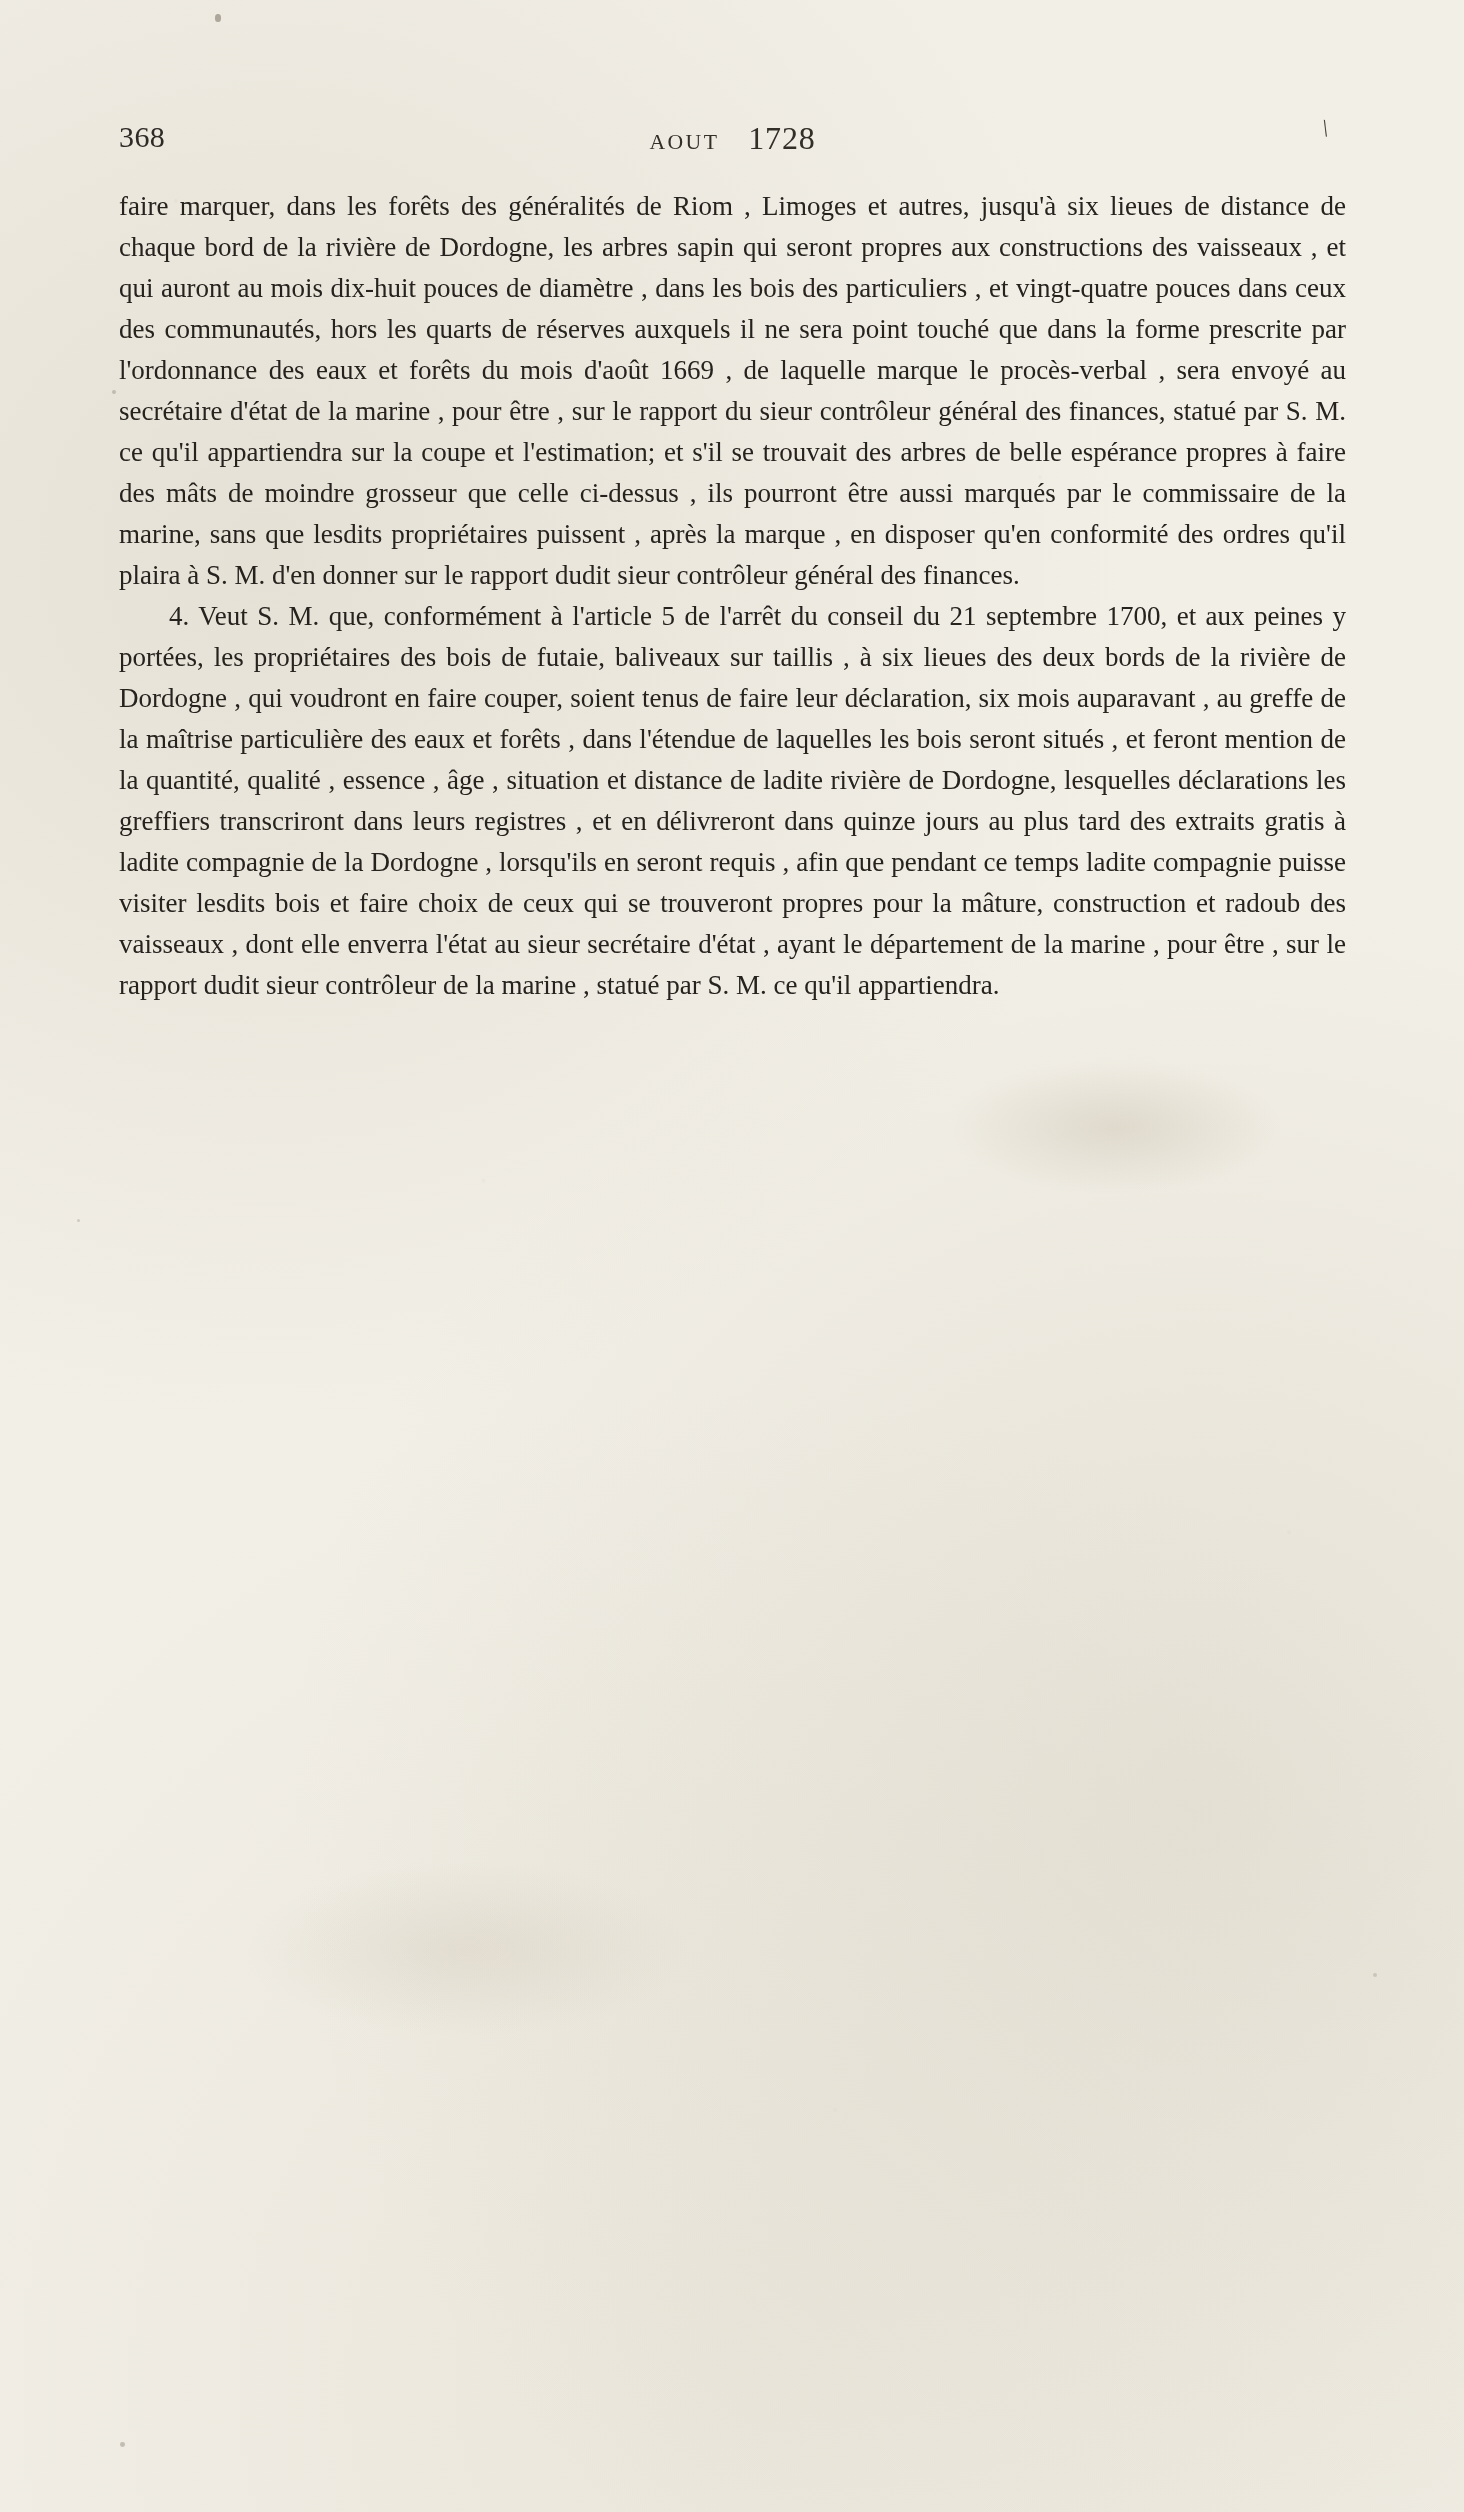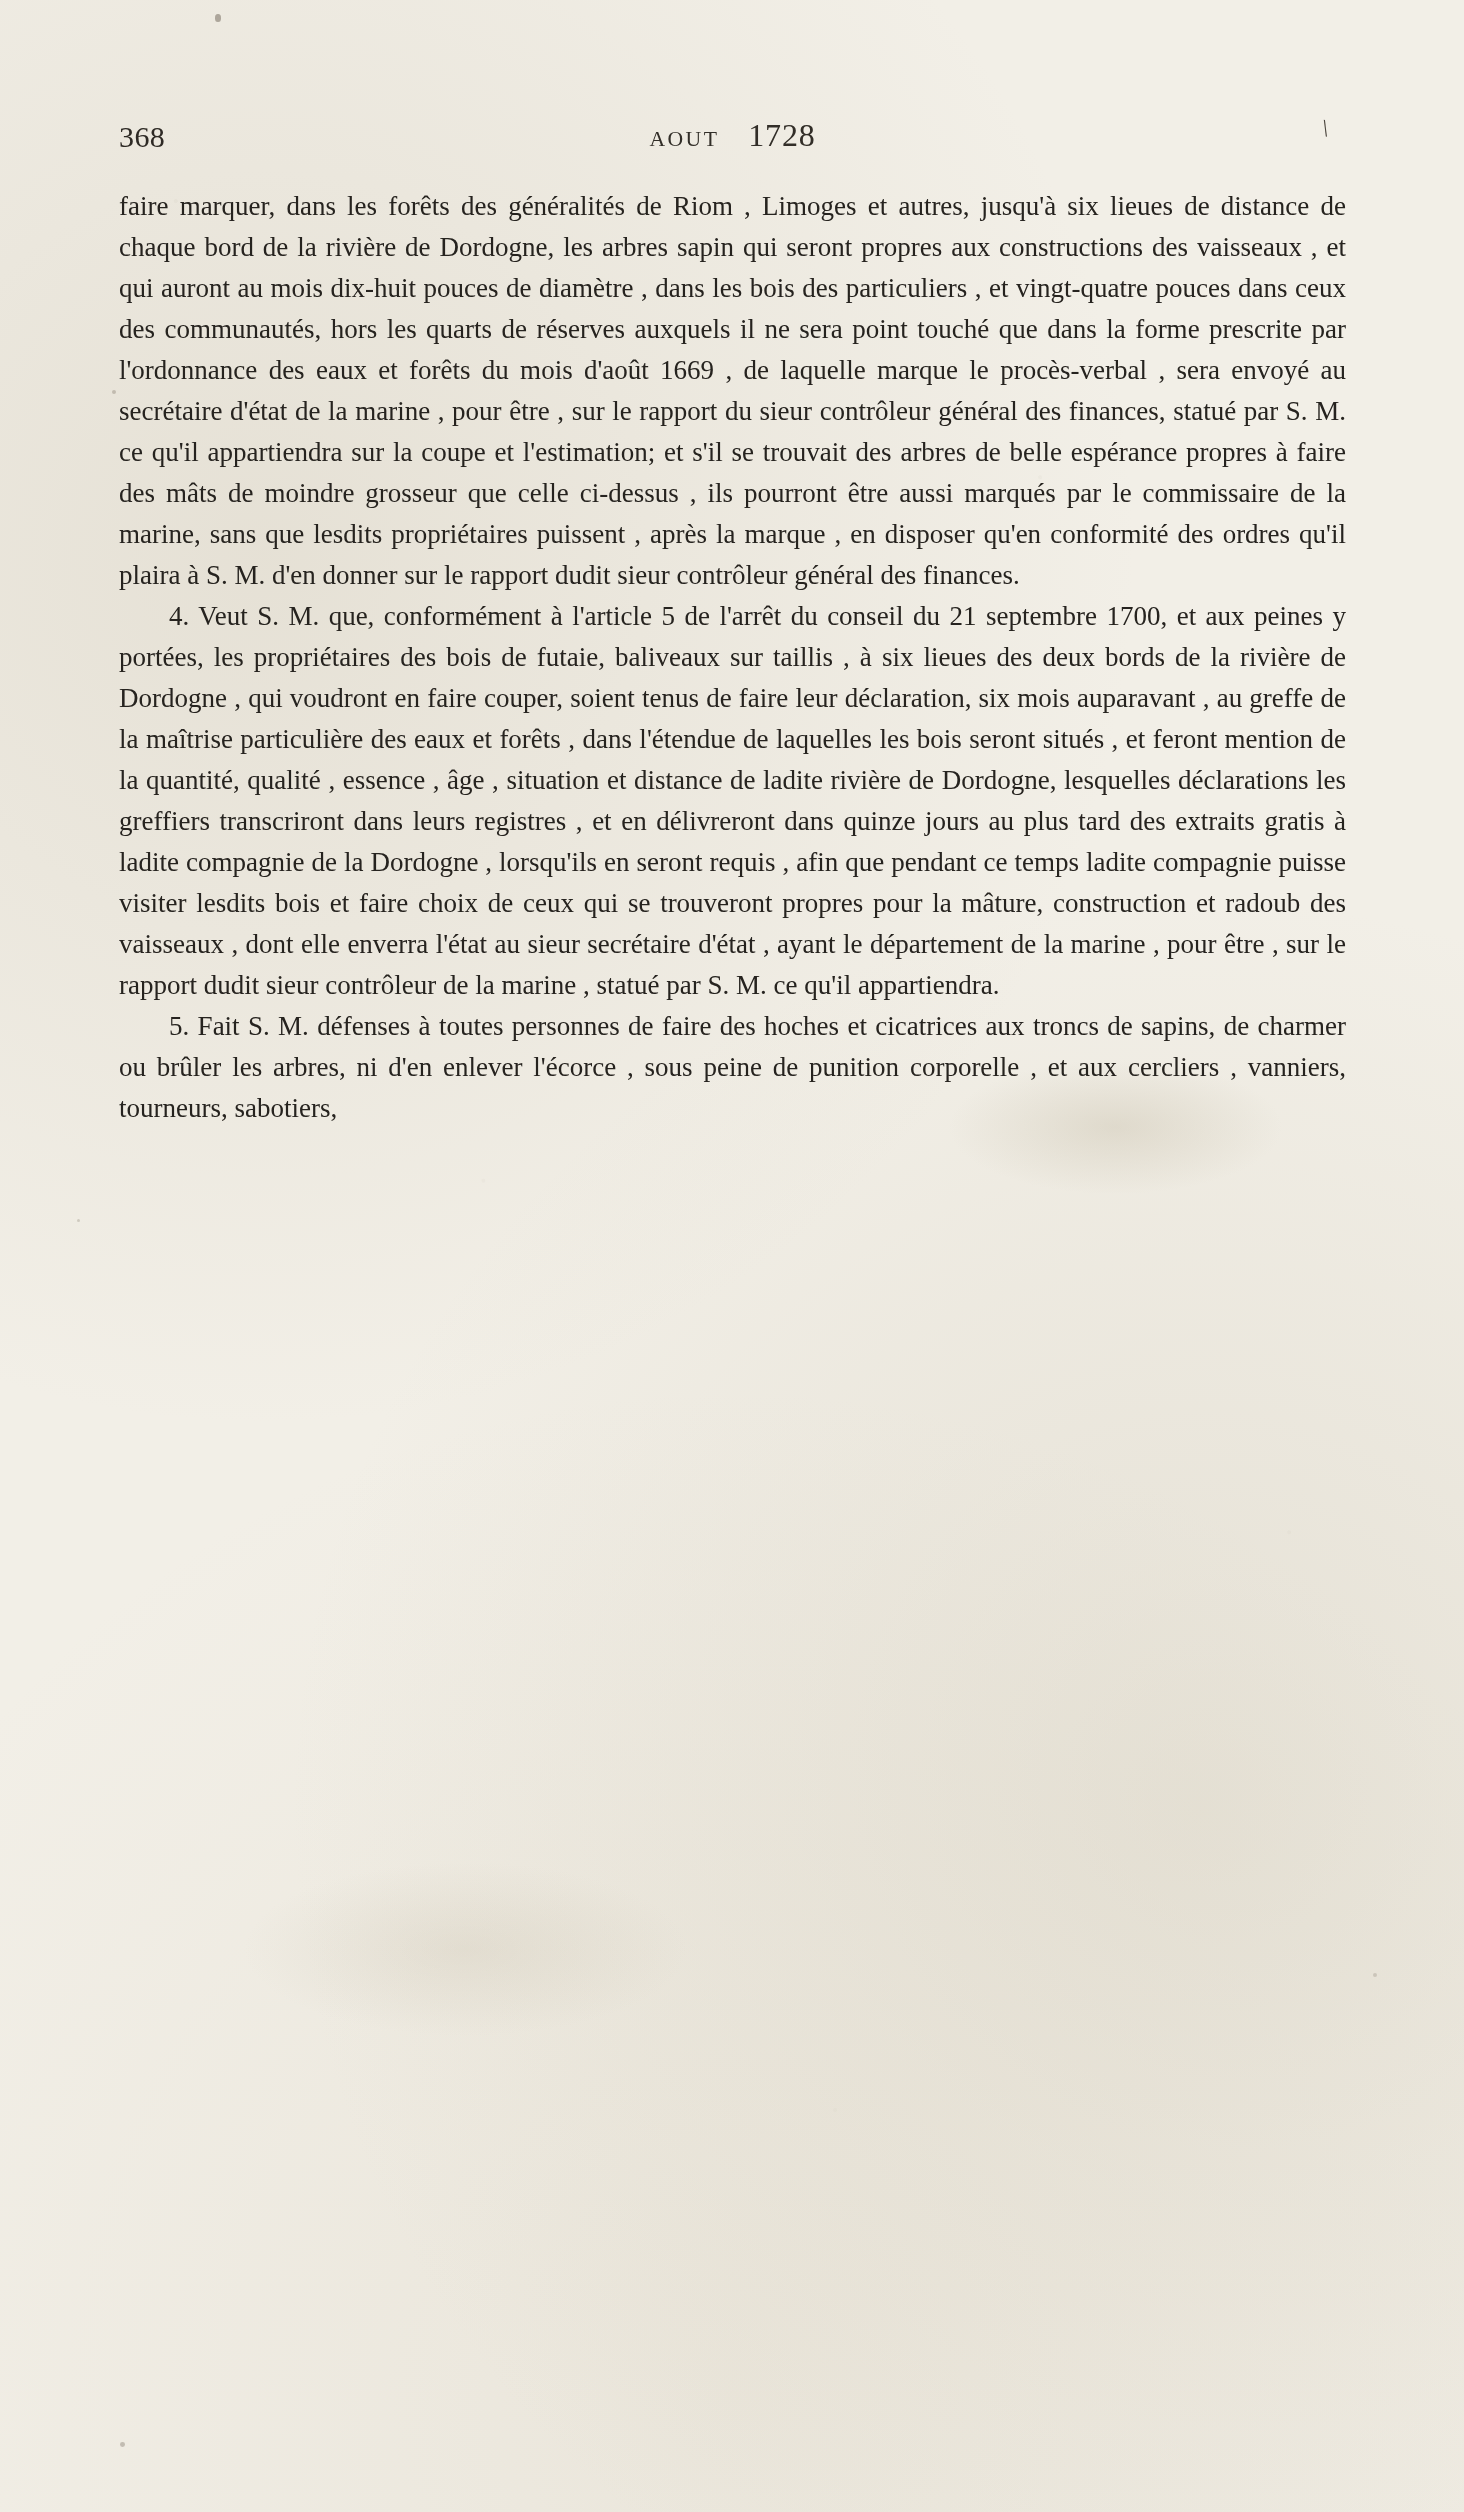--- a/index.html
+++ b/index.html
@@ -42,21 +42,21 @@
     border-radius: 50%;
   }
   .content {
     position: absolute;
     left: 119px;
     top: 120px;
     width: 1227px;
   }
   .header {
     display: flex;
-    align-items: flex-end;
+    align-items: flex-start;
     font-variant: small-caps;
     margin-bottom: 32px;
     position: relative;
     height: 34px;
   }
   .folio {
     font-size: 30px;
     letter-spacing: 0.4px;
     color: #2e2a25;
   }
@@ -123,18 +123,17 @@
       <span class="folio">368</span>
       <span class="running-title">
         <span>AOUT</span><span class="yr">1728</span>
       </span>
       <span class="tick">\</span>
     </div>
 
     <div class="body-text">
       <p>faire marquer, dans les forêts des généralités de Riom , Limoges et autres, jusqu'à six lieues de distance de chaque bord de la rivière de Dordogne, les arbres sapin qui seront propres aux constructions des vaisseaux , et qui auront au mois dix-huit pouces de diamètre , dans les bois des particuliers , et vingt-quatre pouces dans ceux des communautés, hors les quarts de réserves auxquels il ne sera point touché que dans la forme prescrite par l'ordonnance des eaux et forêts du mois d'août 1669 , de laquelle marque le procès-verbal , sera envoyé au secrétaire d'état de la marine , pour être , sur le rapport du sieur contrôleur général des finances, statué par S. M. ce qu'il appartiendra sur la coupe et l'estimation; et s'il se trouvait des arbres de belle espérance propres à faire des mâts de moindre grosseur que celle ci-dessus , ils pourront être aussi marqués par le commissaire de la marine, sans que lesdits propriétaires puissent , après la marque , en disposer qu'en conformité des ordres qu'il plaira à S. M. d'en donner sur le rapport dudit sieur contrôleur général des finances.</p>
       <p class="indent">4. Veut S. M. que, conformément à l'article 5 de l'arrêt du conseil du 21 septembre 1700, et aux peines y portées, les propriétaires des bois de futaie, baliveaux sur taillis , à six lieues des deux bords de la rivière de Dordogne , qui voudront en faire couper, soient tenus de faire leur déclaration, six mois auparavant , au greffe de la maîtrise particulière des eaux et forêts , dans l'étendue de laquelles les bois seront situés , et feront mention de la quantité, qualité , essence , âge , situation et distance de ladite rivière de Dordogne, lesquelles déclarations les greffiers transcriront dans leurs registres , et en délivreront dans quinze jours au plus tard des extraits gratis à ladite compagnie de la Dordogne , lorsqu'ils en seront requis , afin que pendant ce temps ladite compagnie puisse visiter lesdits bois et faire choix de ceux qui se trouveront propres pour la mâture, construction et radoub des vaisseaux , dont elle enverra l'état au sieur secrétaire d'état , ayant le département de la marine , pour être , sur le rapport dudit sieur contrôleur de la marine , statué par S. M. ce qu'il appartiendra.</p>
-      <p class="indent">5. Fait S. M. défenses à toutes personnes de faire des hoches et cicatrices aux troncs de sapins, de charmer ou brûler les arbres, ni d'en enlever l'écorce , sous peine de punition corporelle , et aux cercliers , vanniers, tourneurs, sabotiers,</p>
     </div>
 
   </div>
 </div>
 
 
 </body></html>

